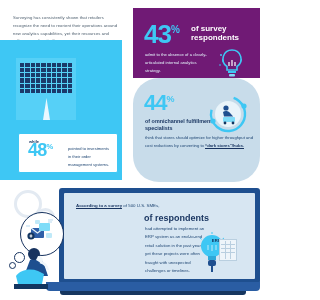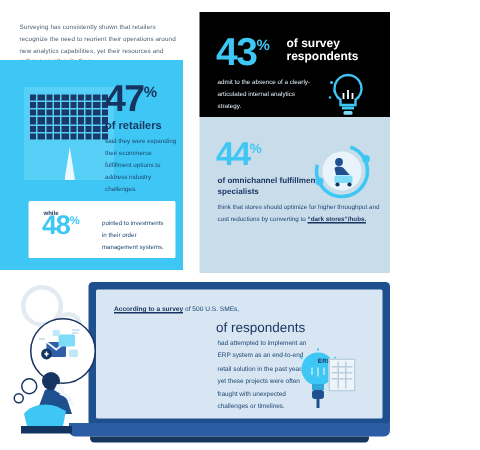--- a/index.html
+++ b/index.html
@@ -65,41 +65,42 @@
   }
   .num28 sup{font-size:7.5px;vertical-align:super;letter-spacing:0;}
   .card28 .txt{
     position:absolute;left:49px;top:11px;width:45px;
     font-size:4.1px;line-height:1.95;color:#1e4572;
   }
 
   
   .navy-panel{
     position:absolute;left:133px;top:8px;width:127px;height:70px;
-    background:#000000;overflow:hidden;
+    background:#701a75;overflow:hidden;
   }
   .num43{
     position:absolute;left:11px;top:16px;
     font-size:26px;line-height:.82;font-weight:bold;color:#3ec7f4;letter-spacing:-1px;
   }
   .num43 sup{font-size:10px;vertical-align:super;letter-spacing:0;}
   .lbl43{
     position:absolute;left:58px;top:17px;width:66px;
     font-size:8px;font-weight:bold;color:#ffffff;line-height:1.12;
   }
   .txt43{
     position:absolute;left:12px;top:43px;width:62px;
     font-size:4.2px;line-height:1.95;color:#e4f3fb;
   }
   .bulb43{position:absolute;right:14px;top:40px;width:28px;height:30px;}
 
   
   .light-panel{
     position:absolute;left:133px;top:78px;width:127px;height:104px;
     background:#c8dcea;
+    border-radius:26px;
   }
   .num44{
     position:absolute;left:11px;top:16px;
     font-size:22px;line-height:.82;font-weight:bold;color:#3ec7f4;letter-spacing:-1px;
   }
   .num44 sup{font-size:9px;vertical-align:super;letter-spacing:0;}
   .lbl44{
     position:absolute;left:12px;top:40px;width:80px;
     font-size:5.4px;font-weight:bold;color:#17335f;line-height:1.25;
   }
@@ -142,21 +143,21 @@
     font-size:4.4px;color:#1e4572;
   }
   .survey-note b{color:#17335f;border-bottom:.5px solid #17335f;}
   .num27{
     position:absolute;left:8px;top:16px;
     font-size:42px;line-height:.82;font-weight:bold;color:#3ec7f4;letter-spacing:-2px;
   }
   .num27 sup{font-size:17px;vertical-align:super;letter-spacing:0;}
   .lbl27{
     position:absolute;left:80px;top:20px;
-    font-size:9px;font-weight:normal;color:#17335f;
+    font-size:9px;font-weight:bold;color:#17335f;
   }
   .txt27{
     position:absolute;left:81px;top:32px;width:62px;
     font-size:4.3px;line-height:1.95;color:#1e4572;
   }
   .erp-bulb{position:absolute;right:26px;top:38px;width:34px;height:44px;}
   .erp-txt{
     position:absolute;right:34px;top:45px;
     font-size:4.2px;font-weight:bold;color:#123560;letter-spacing:.2px;
   }
@@ -244,25 +245,20 @@
           <i></i>
           <i></i>
           <i></i>
           <i></i>
           <i></i>
           <i></i>
       </div>
       <div class="store-door"></div>
     </div>
 
-    <div class="stat47">
-      <div class="big-navy"><span>47</span><sup>%</sup></div>
-      <div class="sub-navy">of retailers</div>
-      <div class="body-navy">said they were expanding their ecommerce fulfillment options to address industry challenges.</div>
-    </div>
   </div>
 
   <div class="card28">
     <div class="while">while</div>
     <div class="num28"><span>48</span><sup>%</sup></div>
     <div class="txt">pointed to investments in their order management systems.</div>
   </div>
 
   <div class="navy-panel">
     <div class="num43"><span>43</span><sup>%</sup></div>

